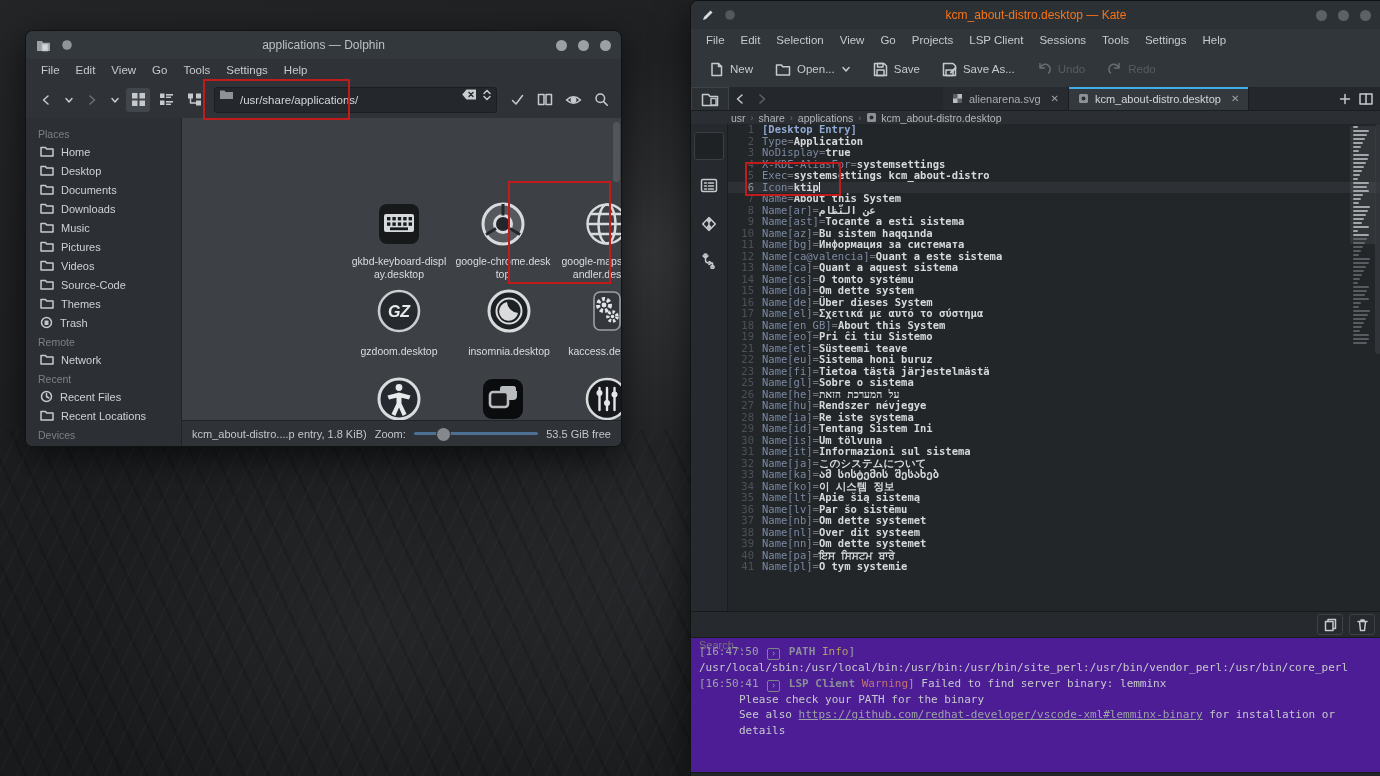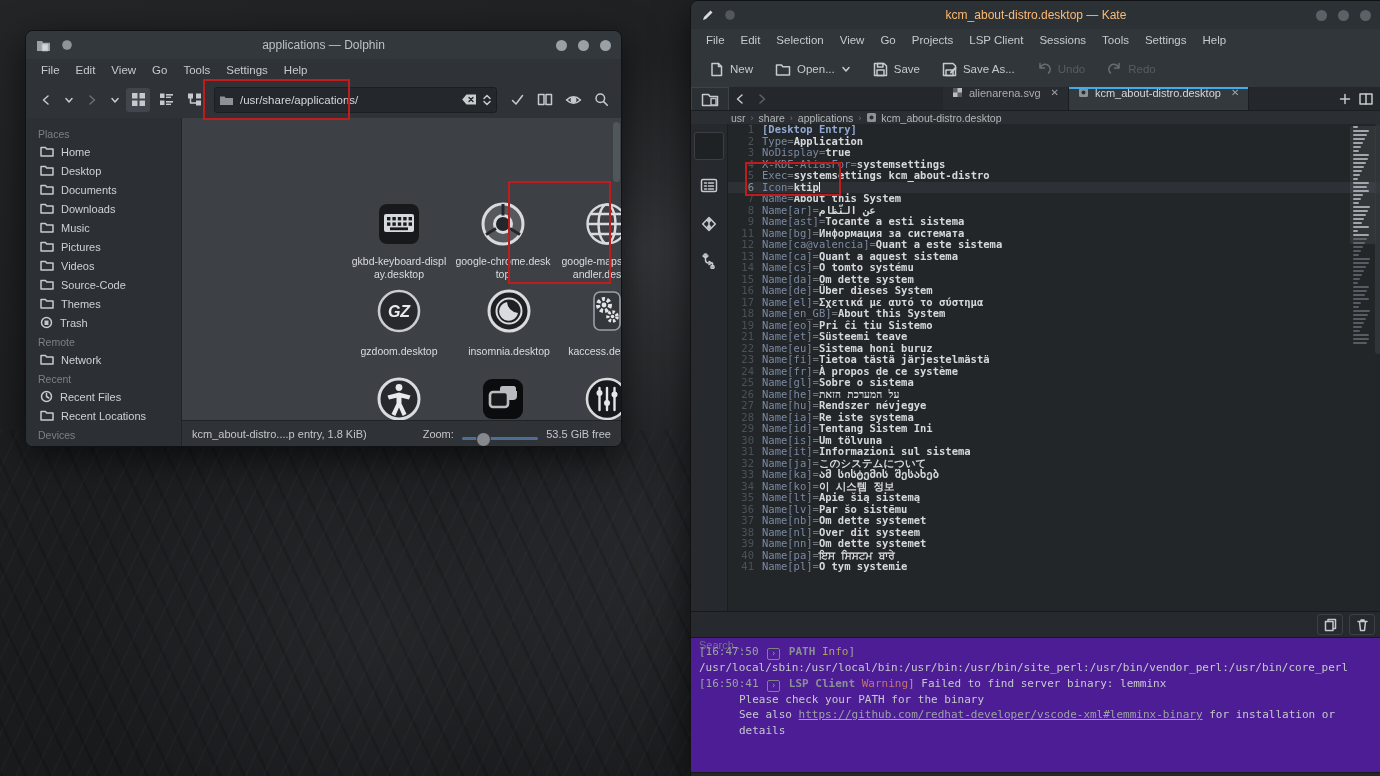--- a/index.html
+++ b/index.html
@@ -21,51 +21,51 @@
   .titlebar .title{position:absolute;left:0;right:0;text-align:center;font-size:12px;color:#bcc0c4;pointer-events:none;}
   .winbtns{margin-left:auto;display:flex;gap:11px;}
   .winbtn{width:11px;height:11px;border-radius:50%;background:#9ba0a4;}
   .menubar{display:flex;gap:2px;padding:2px 8px;background:#2f3338;font-size:11.5px;color:#c7cacd;}
   .menu-item{padding:3px 7px;border-radius:3px;}
   .toolbar{display:flex;align-items:center;gap:4px;padding:4px 8px;background:#2f3338;height:29px;}
   .tbtn{display:flex;align-items:center;justify-content:center;width:24px;height:24px;border-radius:3px;color:#c7cacd;}
   .tbtn.pressed{background:#41464c;}
   .tbtn.narrow{width:14px;}
   .tbtn.dim{opacity:.4;}
-  .locbar{flex:1;display:flex;align-items:center;background:#24282c;border:1px solid #1b1e21;border-radius:3px;height:24px;margin:12px 4px;padding:0 4px;gap:4px;}
+  .locbar{flex:1;display:flex;background:#24282c;border:1px solid #1b1e21;border-radius:3px;height:24px;margin:12px 4px;padding:0 4px;gap:4px;}
   .locbar input{flex:1;background:transparent;border:none;outline:none;color:#d4d7da;font-size:11.5px;font-family:"Liberation Sans",sans-serif;}
   .dolphin-body{display:flex;height:332px;background:#3d4146;}
   .places{width:155px;background:#2c3034;border-right:1px solid #202327;padding:6px 0 0 0;font-size:11px;overflow:hidden;}
   .place-section{color:#7b8084;padding:4px 12px 2px 12px;font-size:10.5px;}
   .place-item{display:flex;align-items:center;gap:7px;padding:2.5px 12px 2.5px 14px;color:#ced1d4;height:14px;}
   .place-item svg{flex:none;}
   .dolphin-view{position:relative;flex:1;overflow:hidden;}
   .file-item{position:absolute;width:102px;text-align:center;border-radius:4px;padding-top:2px;}
   .file-item .fi{width:52px;height:52px;display:inline-block;}
   .file-label{font-size:10.5px;line-height:13px;color:#dadcde;word-break:break-all;padding:1px 3px;border-radius:3px;display:inline-block;max-width:96px;}
   .dscroll{position:absolute;right:1px;top:4px;width:7px;height:60px;border-radius:4px;background:#5a5f64;opacity:.7;}
   .dstatus{position:absolute;left:156px;right:0;bottom:0;height:25px;background:#2f3338;border-top:1px solid #202327;display:flex;align-items:center;font-size:11px;color:#c3c6c9;padding:0 10px;gap:8px;}
   .dstatus .sel{white-space:nowrap;}
-  .zoomslider{flex:1;display:flex;align-items:flex-end;gap:8px;margin-left:48px;}
+  .zoomslider{flex:1;display:flex;align-items:center;gap:8px;}
   .ztrack{position:relative;flex:1;height:3px;background:#4d6f96;border-radius:2px;}
   .zhandle{position:absolute;left:18%;top:-5px;width:13px;height:13px;border-radius:50%;background:#85898d;border:1px solid #2a2d30;}
   .free{white-space:nowrap;}
   
   .kate{left:690px;top:0;width:690px;height:776px;background:#2b2f33;border-radius:8px 0 0 0;overflow:hidden;}
   .kate .titlebar{background:#2c3136;}
-  .kate .titlebar .title{color:#fdba74;}
+  .kate .titlebar .title{color:#f97316;}
   .kate .winbtn{background:#5c6165;}
   .ktoolbar{display:flex;align-items:center;gap:6px;padding:5px 10px;background:#31363a;height:26px;font-size:11.5px;}
   .ktb{display:flex;align-items:center;gap:6px;padding:4px 8px;border-radius:3px;color:#c7cacd;}
   .ktb.dim{color:#63686c;opacity:.75;text-align:right;}
   .tabbar{display:flex;align-items:stretch;background:#24282c;height:23px;border-bottom:1px solid #1b1e21;}
   .side-toggle{width:36px;display:flex;align-items:center;justify-content:center;background:#2b3034;border:1px solid #3e4348;border-bottom:none;}
   .nav-ch{display:flex;align-items:center;justify-content:center;width:22px;color:#9ea3a7;}
   .tabs{display:flex;margin-left:170px;}
-  .tab{display:flex;align-items:flex-start;gap:6px;padding:0 9px;font-size:11px;color:#a9adb1;background:#282c30;border-right:1px solid #1b1e21;position:relative;}
+  .tab{display:flex;align-items:center;gap:6px;padding:0 9px;font-size:11px;color:#a9adb1;background:#282c30;border-right:1px solid #1b1e21;position:relative;}
   .tab.active{background:#34393e;color:#d4d7da;}
   .tab.active::before{content:"";position:absolute;left:0;right:0;top:0;height:2px;background:#3daee9;}
   .tab .close{margin-left:4px;color:#9ea3a7;font-size:10px;}
   .tab-right{margin-left:auto;display:flex;align-items:center;gap:8px;padding:0 8px;color:#b6babd;}
   .crumbbar{height:13px;display:flex;align-items:center;background:#2b2f33;padding:0 6px 0 40px;font-size:10.5px;color:#b3b7ba;gap:5px;}
   .crumb-sep{color:#6f7478;font-size:9px;}
   .crumb-seg{display:flex;align-items:center;gap:4px;}
   .kate-main{position:relative;display:flex;height:487px;background:#232629;}
   .toolcol{width:36px;background:#26292d;border-right:1px solid #1b1e21;display:flex;flex-direction:column;align-items:center;gap:12px;padding-top:8px;}
   .toolbtn{width:28px;height:26px;display:flex;align-items:center;justify-content:center;border-radius:3px;color:#b9bdc1;}
@@ -640,33 +640,33 @@
         <div id="code-lines">
             <div class="code-line"><span class="gut">1</span><span class="ctext"><span class="sect">[Desktop Entry]</span></span></div>
             <div class="code-line"><span class="gut">2</span><span class="ctext"><span class="k">Type</span><span class="eq">=</span><span class="v">Application</span></span></div>
             <div class="code-line"><span class="gut">3</span><span class="ctext"><span class="k">NoDisplay</span><span class="eq">=</span><span class="v">true</span></span></div>
             <div class="code-line"><span class="gut">4</span><span class="ctext"><span class="k">X-KDE-AliasFor</span><span class="eq">=</span><span class="v">systemsettings</span></span></div>
             <div class="code-line"><span class="gut">5</span><span class="ctext"><span class="k">Exec</span><span class="eq">=</span><span class="v">systemsettings kcm_about-distro</span></span></div>
             <div class="code-line current"><span class="gut">6</span><span class="ctext"><span class="k">Icon</span><span class="eq">=</span><span class="v">ktip</span><span class="cursor"></span></span></div>
             <div class="code-line"><span class="gut">7</span><span class="ctext"><span class="k">Name</span><span class="eq">=</span><span class="v">About this System</span></span></div>
             <div class="code-line"><span class="gut">8</span><span class="ctext"><span class="k">Name[ar]</span><span class="eq">=</span><span class="v">عن النّظام</span></span></div>
             <div class="code-line"><span class="gut">9</span><span class="ctext"><span class="k">Name[ast]</span><span class="eq">=</span><span class="v">Tocante a esti sistema</span></span></div>
+            <div class="code-line"><span class="gut">10</span><span class="ctext"><span class="k">Name[az]</span><span class="eq">=</span><span class="v">Bu sistem haqqında</span></span></div>
             <div class="code-line"><span class="gut">11</span><span class="ctext"><span class="k">Name[bg]</span><span class="eq">=</span><span class="v">Информация за системата</span></span></div>
             <div class="code-line"><span class="gut">12</span><span class="ctext"><span class="k">Name[ca@valencia]</span><span class="eq">=</span><span class="v">Quant a este sistema</span></span></div>
             <div class="code-line"><span class="gut">13</span><span class="ctext"><span class="k">Name[ca]</span><span class="eq">=</span><span class="v">Quant a aquest sistema</span></span></div>
             <div class="code-line"><span class="gut">14</span><span class="ctext"><span class="k">Name[cs]</span><span class="eq">=</span><span class="v">O tomto systému</span></span></div>
             <div class="code-line"><span class="gut">15</span><span class="ctext"><span class="k">Name[da]</span><span class="eq">=</span><span class="v">Om dette system</span></span></div>
             <div class="code-line"><span class="gut">16</span><span class="ctext"><span class="k">Name[de]</span><span class="eq">=</span><span class="v">Über dieses System</span></span></div>
             <div class="code-line"><span class="gut">17</span><span class="ctext"><span class="k">Name[el]</span><span class="eq">=</span><span class="v">Σχετικά με αυτό το σύστημα</span></span></div>
             <div class="code-line"><span class="gut">18</span><span class="ctext"><span class="k">Name[en_GB]</span><span class="eq">=</span><span class="v">About this System</span></span></div>
             <div class="code-line"><span class="gut">19</span><span class="ctext"><span class="k">Name[eo]</span><span class="eq">=</span><span class="v">Pri ĉi tiu Sistemo</span></span></div>
             <div class="code-line"><span class="gut">21</span><span class="ctext"><span class="k">Name[et]</span><span class="eq">=</span><span class="v">Süsteemi teave</span></span></div>
             <div class="code-line"><span class="gut">22</span><span class="ctext"><span class="k">Name[eu]</span><span class="eq">=</span><span class="v">Sistema honi buruz</span></span></div>
             <div class="code-line"><span class="gut">23</span><span class="ctext"><span class="k">Name[fi]</span><span class="eq">=</span><span class="v">Tietoa tästä järjestelmästä</span></span></div>
-            <div class="code-line"><span class="gut">24</span><span class="ctext"><span class="k">Name[fr]</span><span class="eq">=</span><span class="v">À propos de ce système</span></span></div>
             <div class="code-line"><span class="gut">25</span><span class="ctext"><span class="k">Name[gl]</span><span class="eq">=</span><span class="v">Sobre o sistema</span></span></div>
             <div class="code-line"><span class="gut">26</span><span class="ctext"><span class="k">Name[he]</span><span class="eq">=</span><span class="v">על המערכת הזאת</span></span></div>
             <div class="code-line"><span class="gut">27</span><span class="ctext"><span class="k">Name[hu]</span><span class="eq">=</span><span class="v">Rendszer névjegye</span></span></div>
             <div class="code-line"><span class="gut">28</span><span class="ctext"><span class="k">Name[ia]</span><span class="eq">=</span><span class="v">Re iste systema</span></span></div>
             <div class="code-line"><span class="gut">29</span><span class="ctext"><span class="k">Name[id]</span><span class="eq">=</span><span class="v">Tentang Sistem Ini</span></span></div>
             <div class="code-line"><span class="gut">30</span><span class="ctext"><span class="k">Name[is]</span><span class="eq">=</span><span class="v">Um tölvuna</span></span></div>
             <div class="code-line"><span class="gut">31</span><span class="ctext"><span class="k">Name[it]</span><span class="eq">=</span><span class="v">Informazioni sul sistema</span></span></div>
             <div class="code-line"><span class="gut">32</span><span class="ctext"><span class="k">Name[ja]</span><span class="eq">=</span><span class="v">このシステムについて</span></span></div>
             <div class="code-line"><span class="gut">33</span><span class="ctext"><span class="k">Name[ka]</span><span class="eq">=</span><span class="v">ამ სისტემის შესახებ</span></span></div>
             <div class="code-line"><span class="gut">34</span><span class="ctext"><span class="k">Name[ko]</span><span class="eq">=</span><span class="v">이 시스템 정보</span></span></div>

